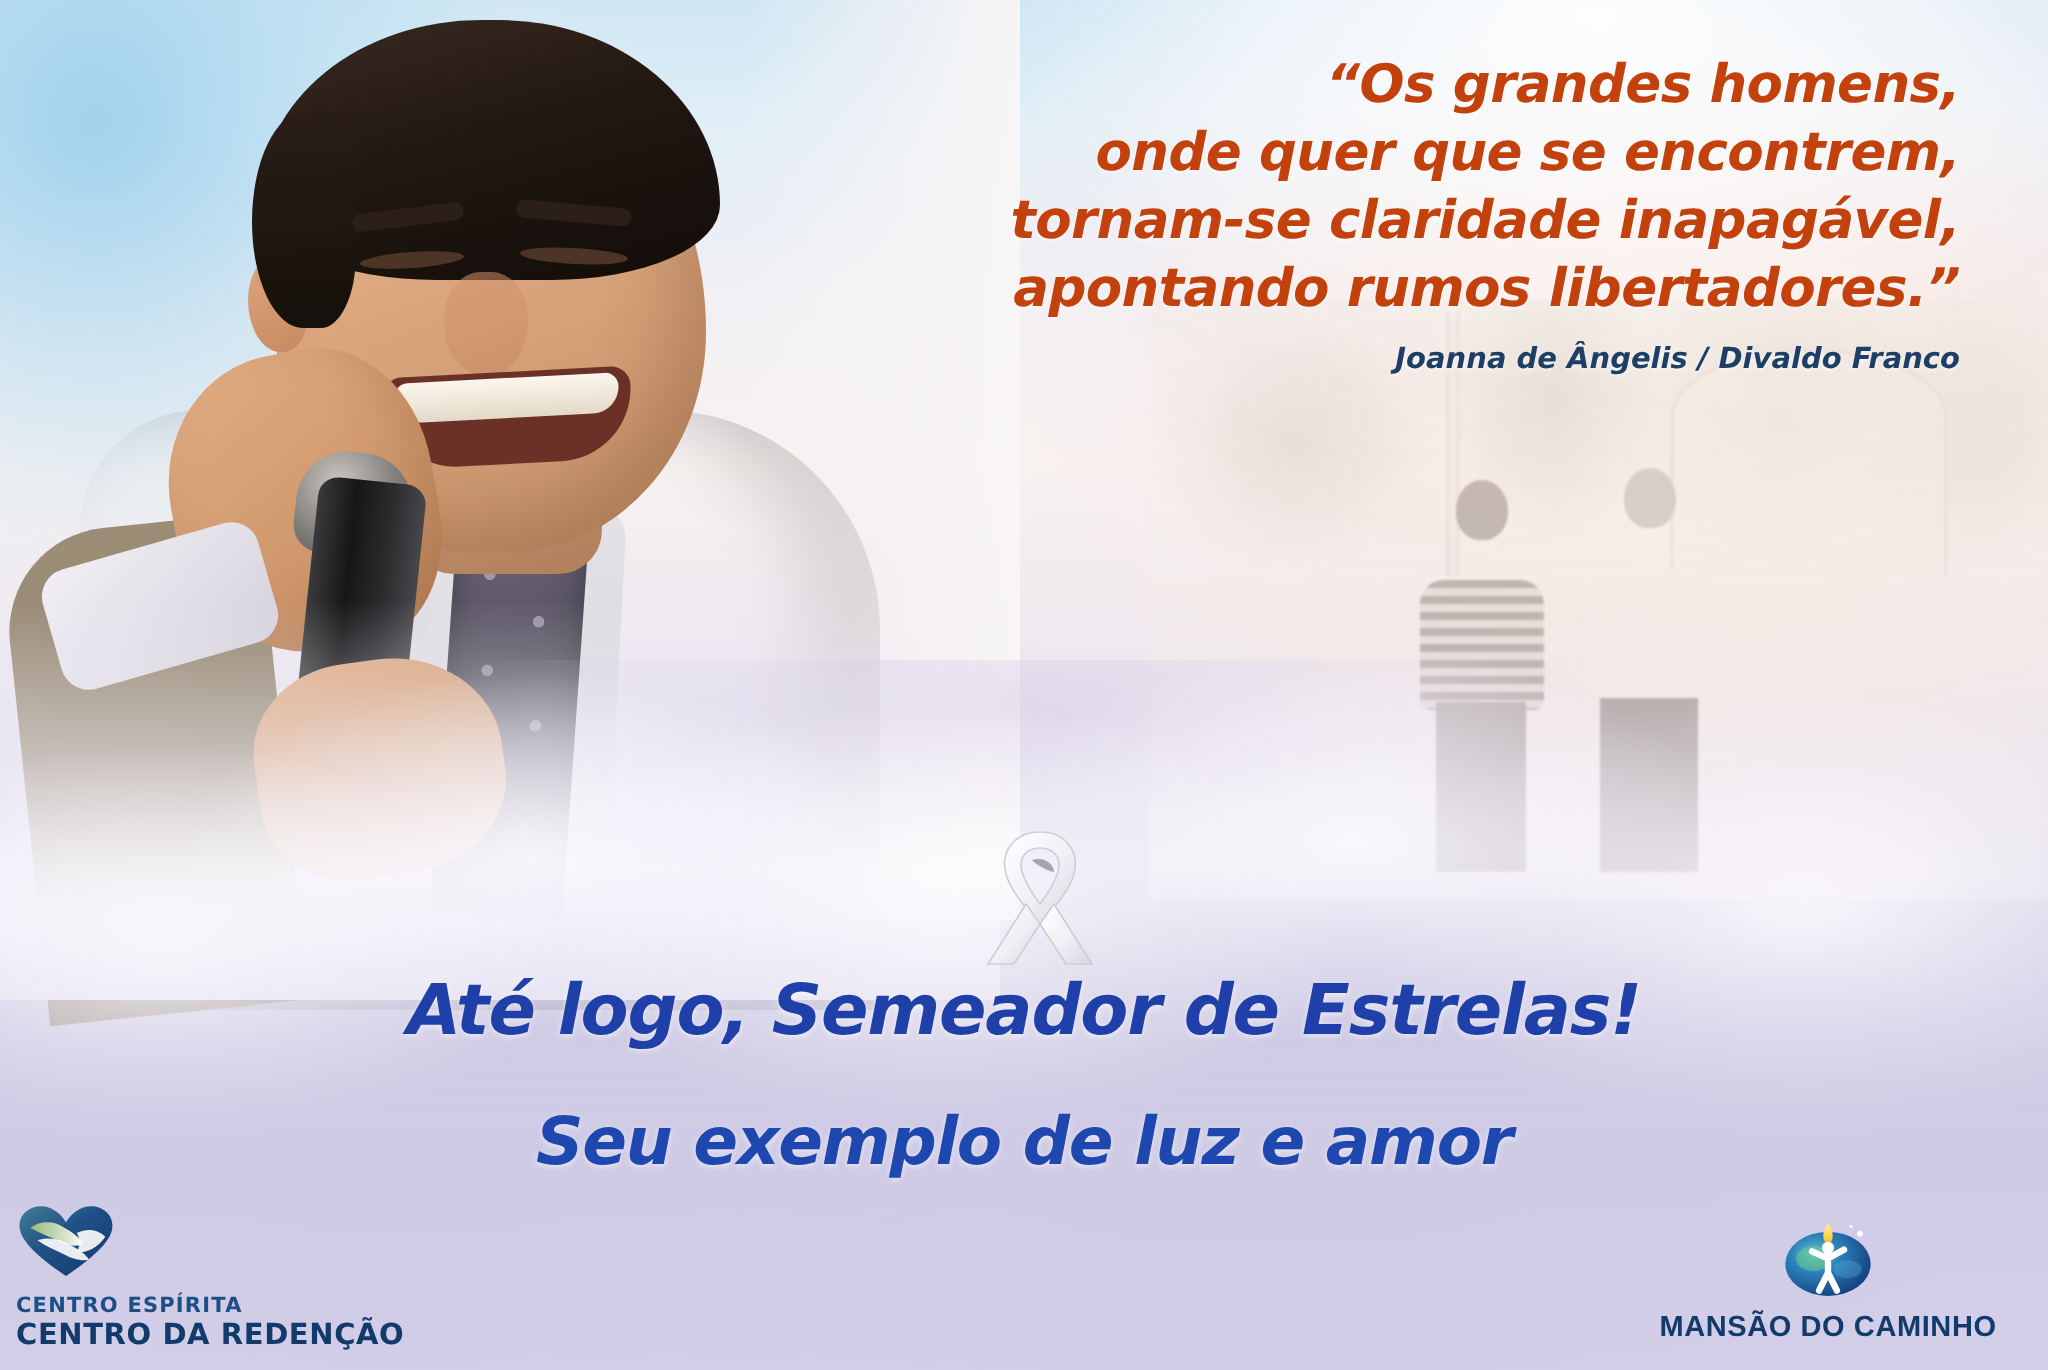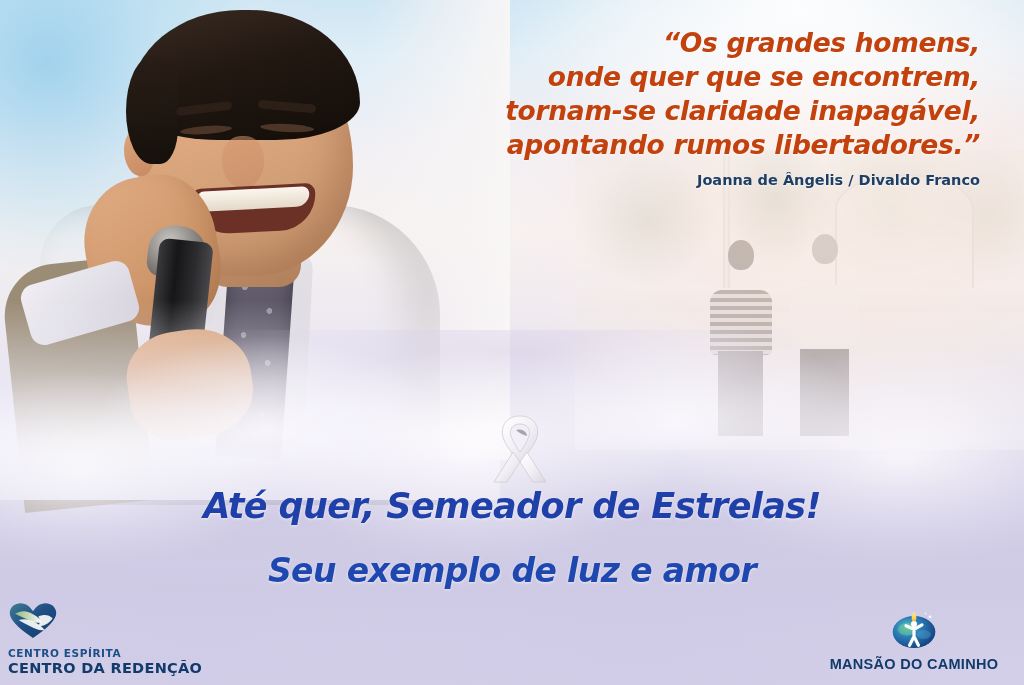--- a/index.html
+++ b/index.html
@@ -287,20 +287,21 @@
     line-height: 34px;
     letter-spacing: -0.3px;
     color: #c2410c;
     text-shadow: 0 1px 2px rgba(255,255,255,0.65);
   }
   .quote .qline { display: block; white-space: nowrap; }
   .quote-attr {
     position: absolute; right: 44px; top: 172px; width: 560px;
     text-align: right;
     font-family: "DejaVu Sans", sans-serif;
+    font-style: italic;
     font-weight: bold;
     font-size: 14.5px;
     color: #1d3f66;
     text-shadow: 0 1px 2px rgba(255,255,255,0.6);
   }
 
   
   .ribbon {
     position: absolute; left: 489px; top: 410px; width: 62px; height: 78px;
   }
@@ -449,21 +450,21 @@
       </defs>
       <path d="M31 6 C18 6 11 16 14 27 C16 35 24 44 31 52 C38 44 46 35 48 27 C51 16 44 6 31 6 Z
                M31 14 C38 14 42 19 40 26 C38 32 34 38 31 42 C28 38 24 32 22 26 C20 19 24 14 31 14 Z" fill="url(#rg)" stroke="#cfcbd8" stroke-width="0.8"></path>
       <path d="M24 42 L5 72 L18 72 L31 52 Z" fill="url(#rg)" stroke="#cfcbd8" stroke-width="0.8"></path>
       <path d="M38 42 L57 72 L44 72 L31 52 Z" fill="url(#rg)" stroke="#cfcbd8" stroke-width="0.8"></path>
       <path d="M27 20 C33 18 38 22 38 26 C34 25 30 23 27 20 Z" fill="#8e8a98" opacity="0.75"></path>
     </svg>
   </div>
 
   <div class="headline">
-    <span class="hl-1">Até quer, Semeador de Estrelas!</span>
+    <span class="hl-1">Até logo, Semeador de Estrelas!</span>
     <span class="hl-2">Seu exemplo de luz e amor</span>
   </div>
 
   <div class="logo-left">
     <span class="logo-mark">
       <svg viewBox="0 0 56 42" width="50" height="38">
         <defs>
           <linearGradient id="hg" x1="0" y1="0" x2="1" y2="1">
             <stop offset="0%" stop-color="#3f7f92"></stop>
             <stop offset="45%" stop-color="#1f4f86"></stop>

